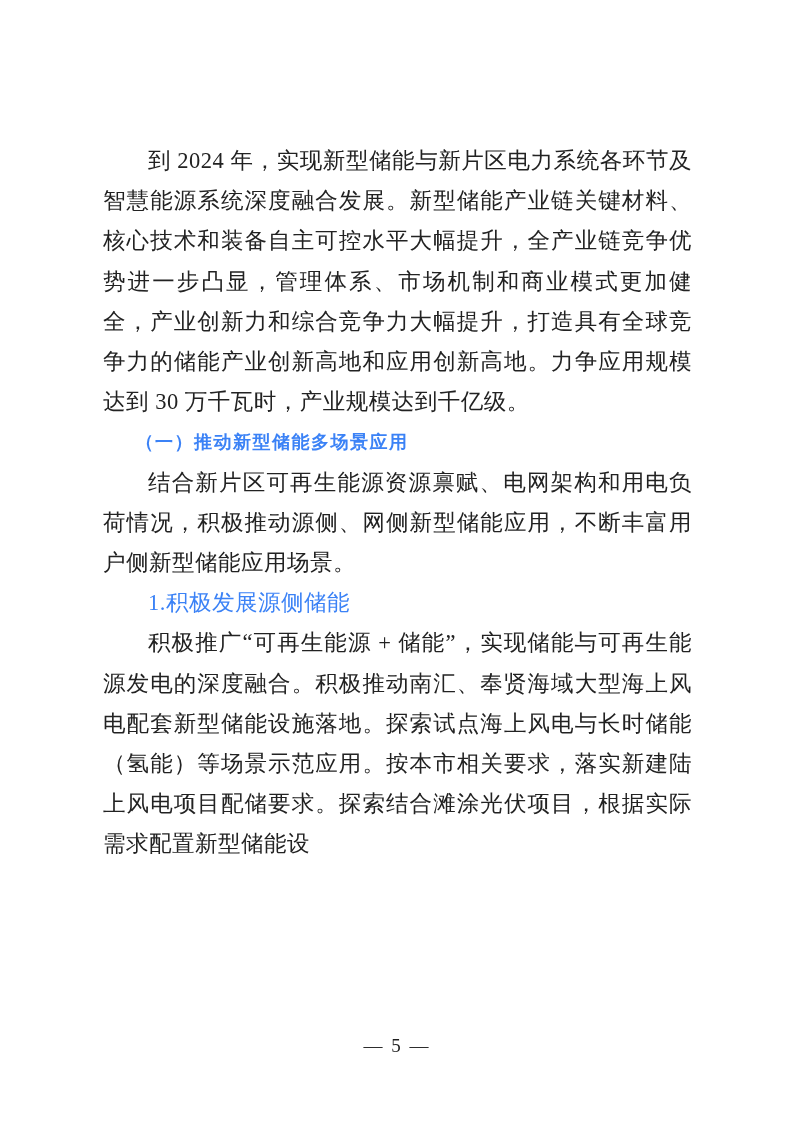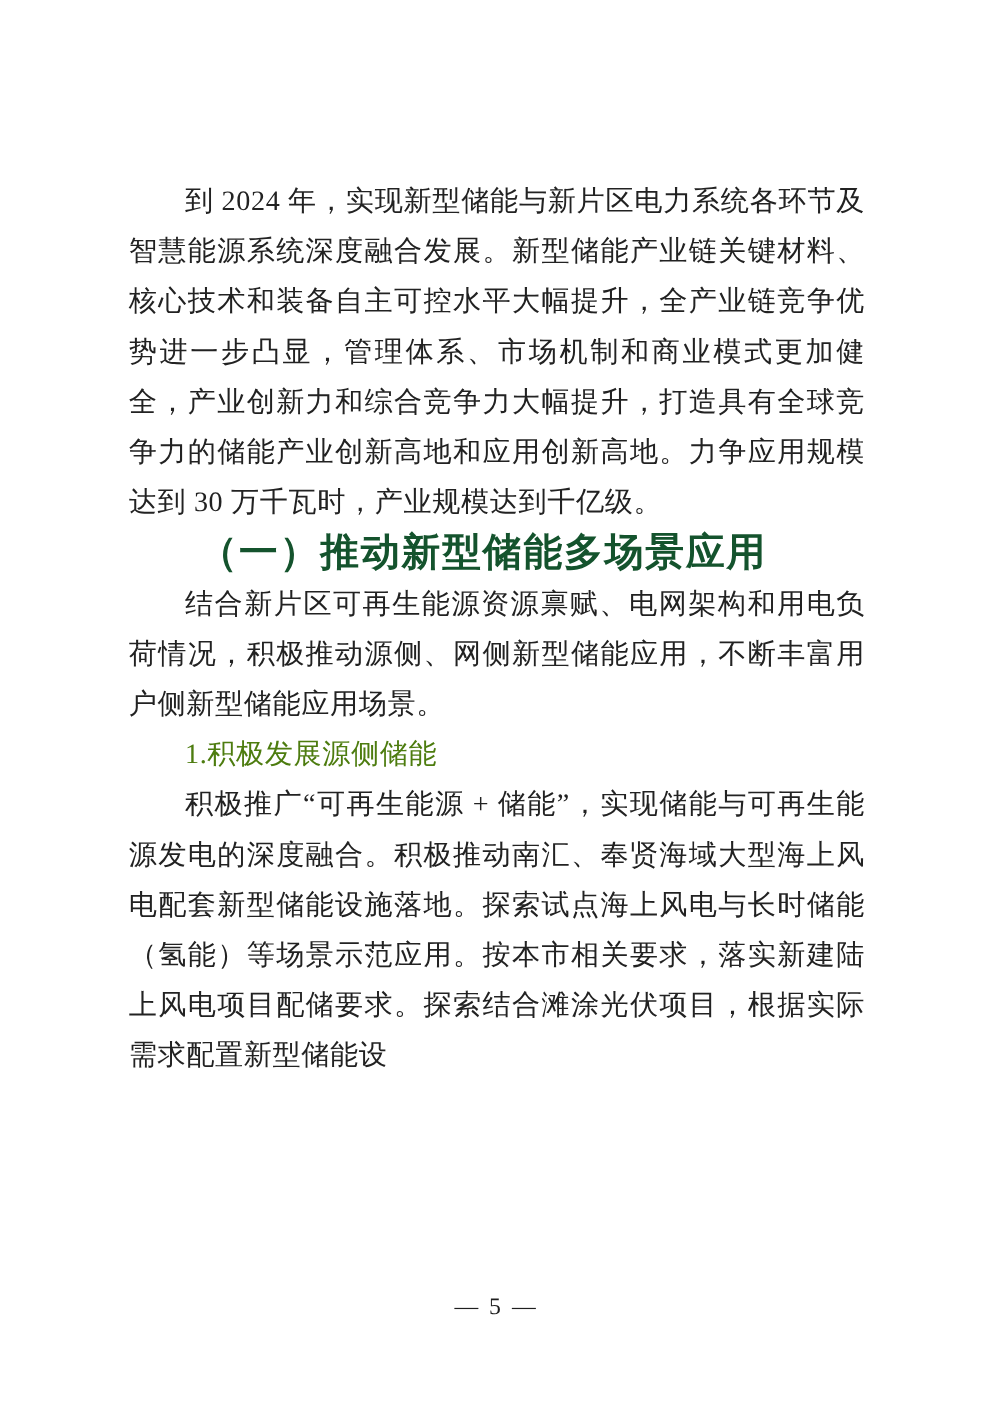--- a/index.html
+++ b/index.html
@@ -35,31 +35,31 @@
     font-family: "Liberation Sans", "DejaVu Sans", sans-serif;
     font-weight: bold;
     font-size: 22.5px;
     line-height: 40.2px;
     text-indent: 2em;
     color: #000000;
     letter-spacing: 1px;
   }
   .heading-sub {
     font-weight: bold;
-    font-size: 31px;
+    font-size: 18px;
     line-height: 40.2px;
     text-indent: 1.8em;
-    color: #14532d;
+    color: #3b82f6;
     letter-spacing: 1.5px;
   }
   .item-heading {
     font-size: 22.5px;
     line-height: 40.2px;
     text-indent: 2em;
-    color: #4d7c0f;
+    color: #3b82f6;
     letter-spacing: 0.5px;
   }
   .page-number {
     position: absolute;
     bottom: 66px;
     left: 0;
     width: 100%;
     text-align: center;
     font-size: 19px;
     color: #1f1f1f;

